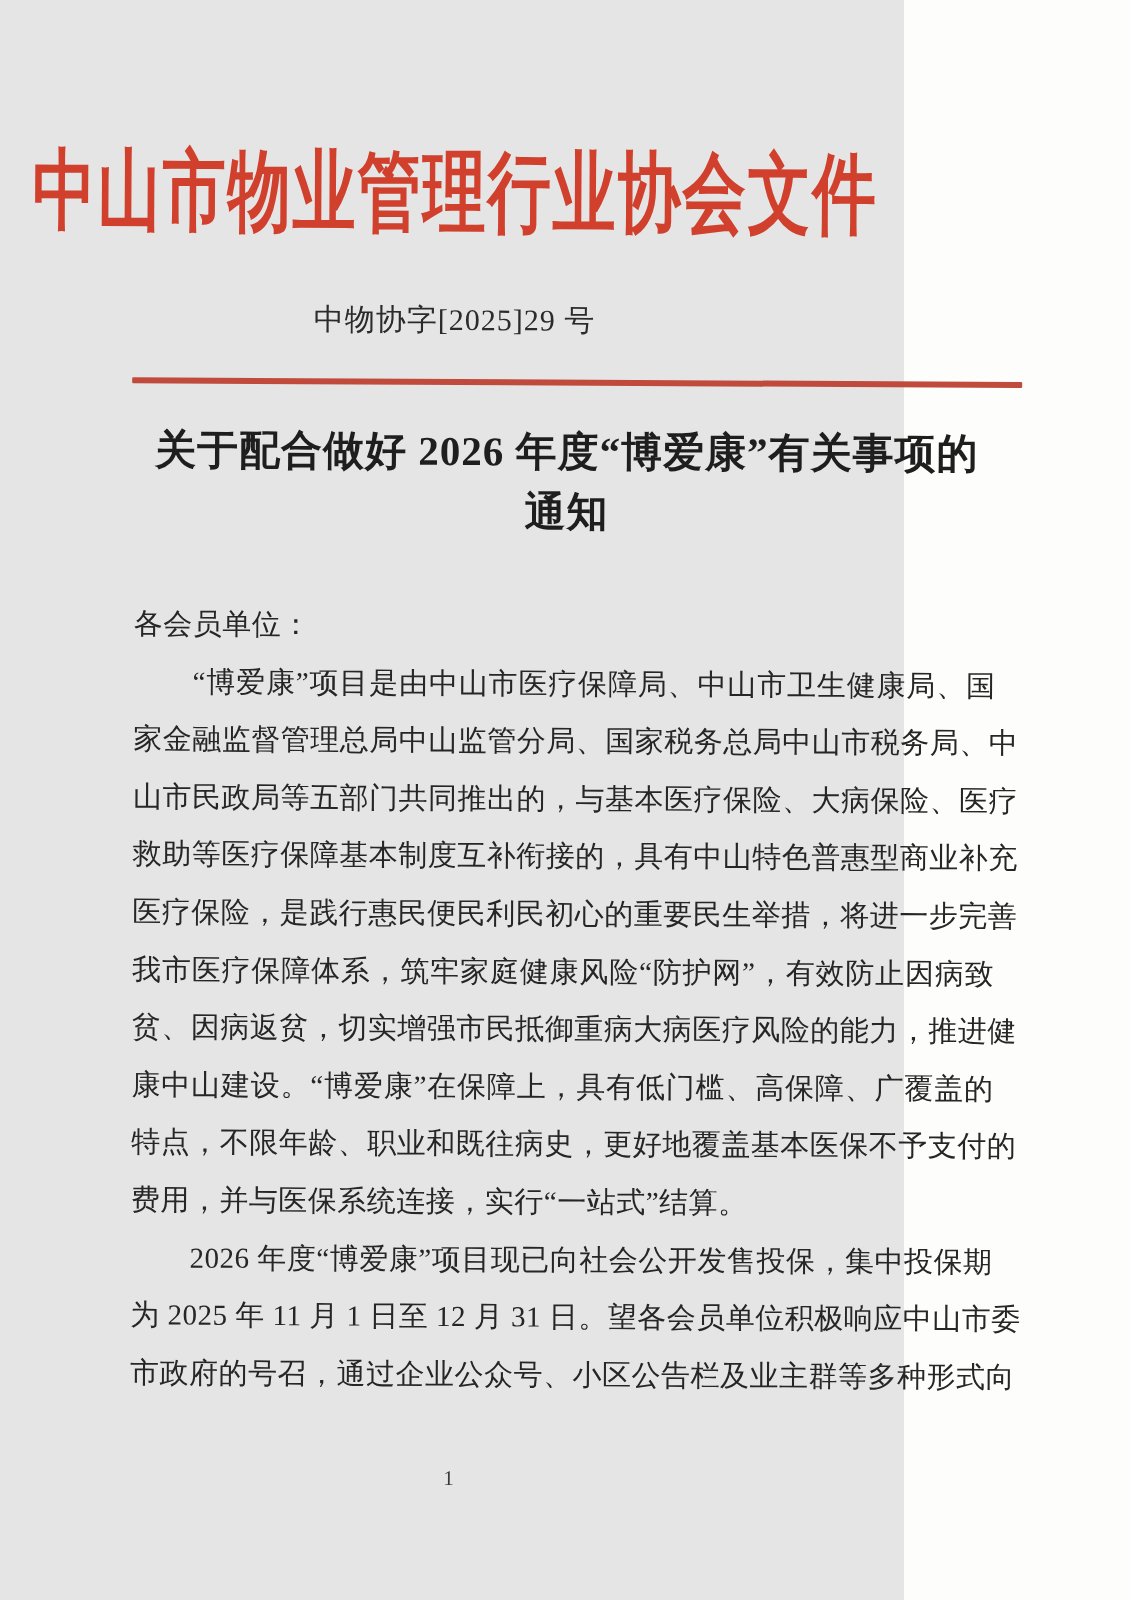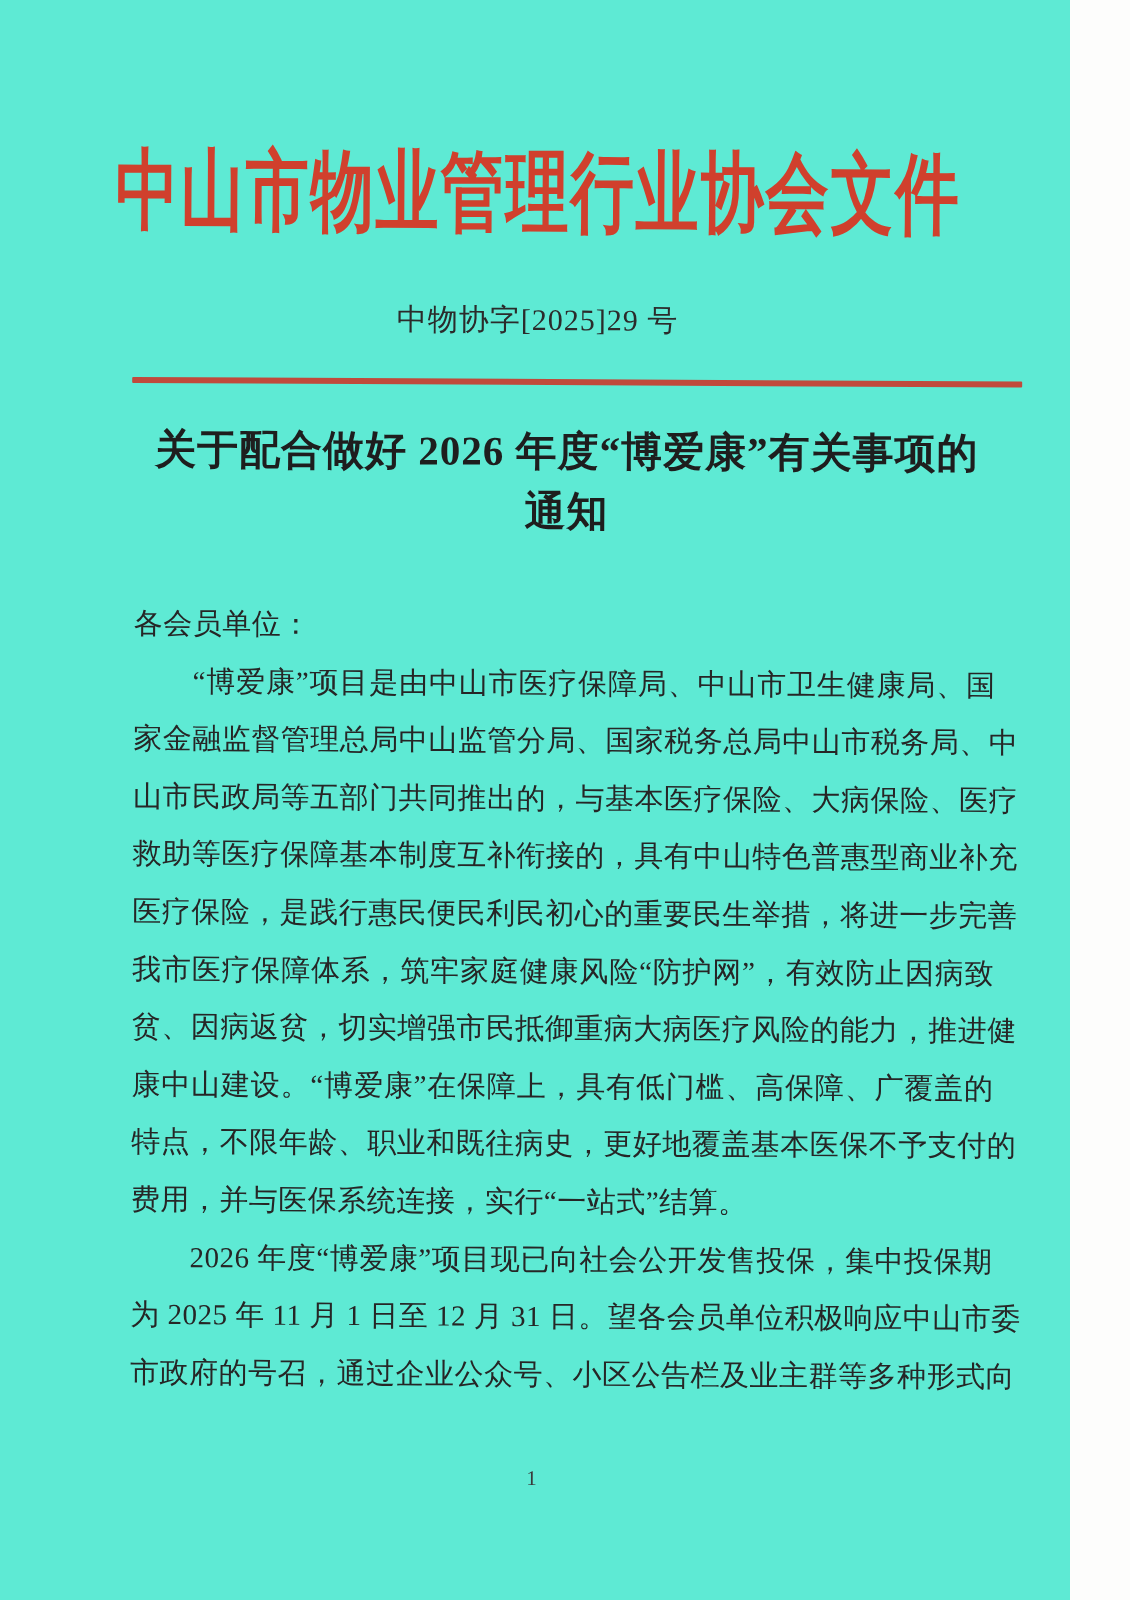--- a/index.html
+++ b/index.html
@@ -6,23 +6,23 @@
     margin: 0;
     padding: 0;
     width: 1130px;
     height: 1600px;
     background: #fdfdfc;
     overflow: hidden;
     font-family: "Liberation Serif", serif;
   }
   .page {
     position: relative;
-    width: 1070px;
+    width: 904px;
     height: 1600px;
-    background: #5eead4;
+    background: #e5e5e5;
   }
   
   .scan {
     position: absolute;
     inset: 0;
     transform: rotate(0.3deg);
     transform-origin: 50% 50%;
   }
   .letterhead {
     position: absolute;

